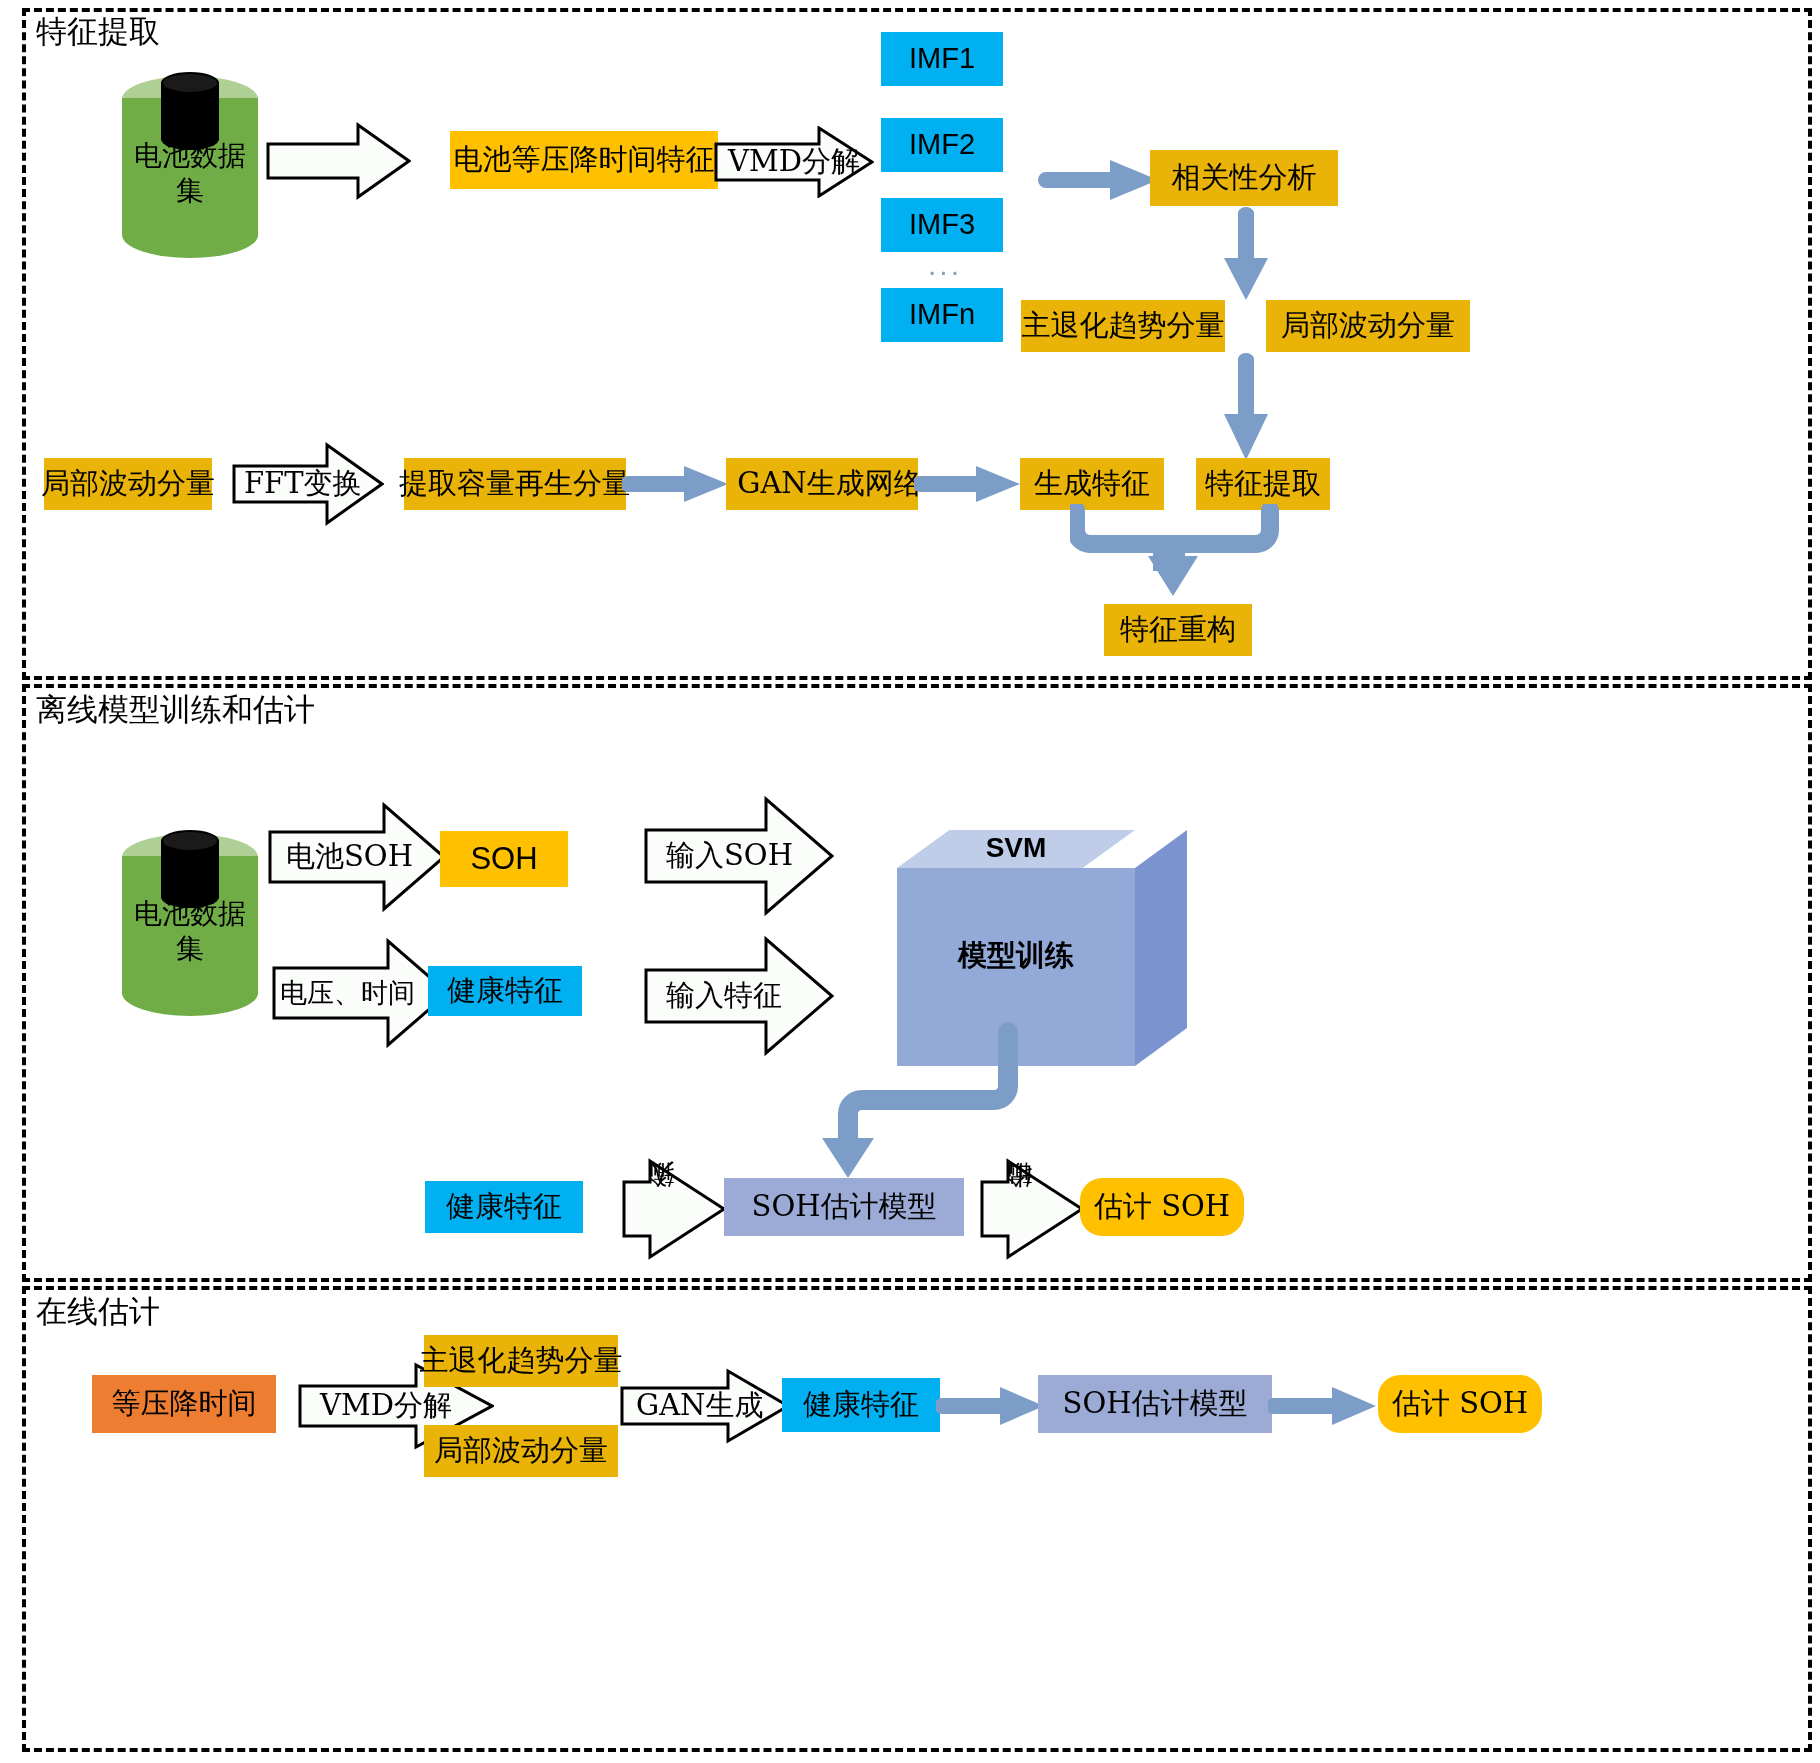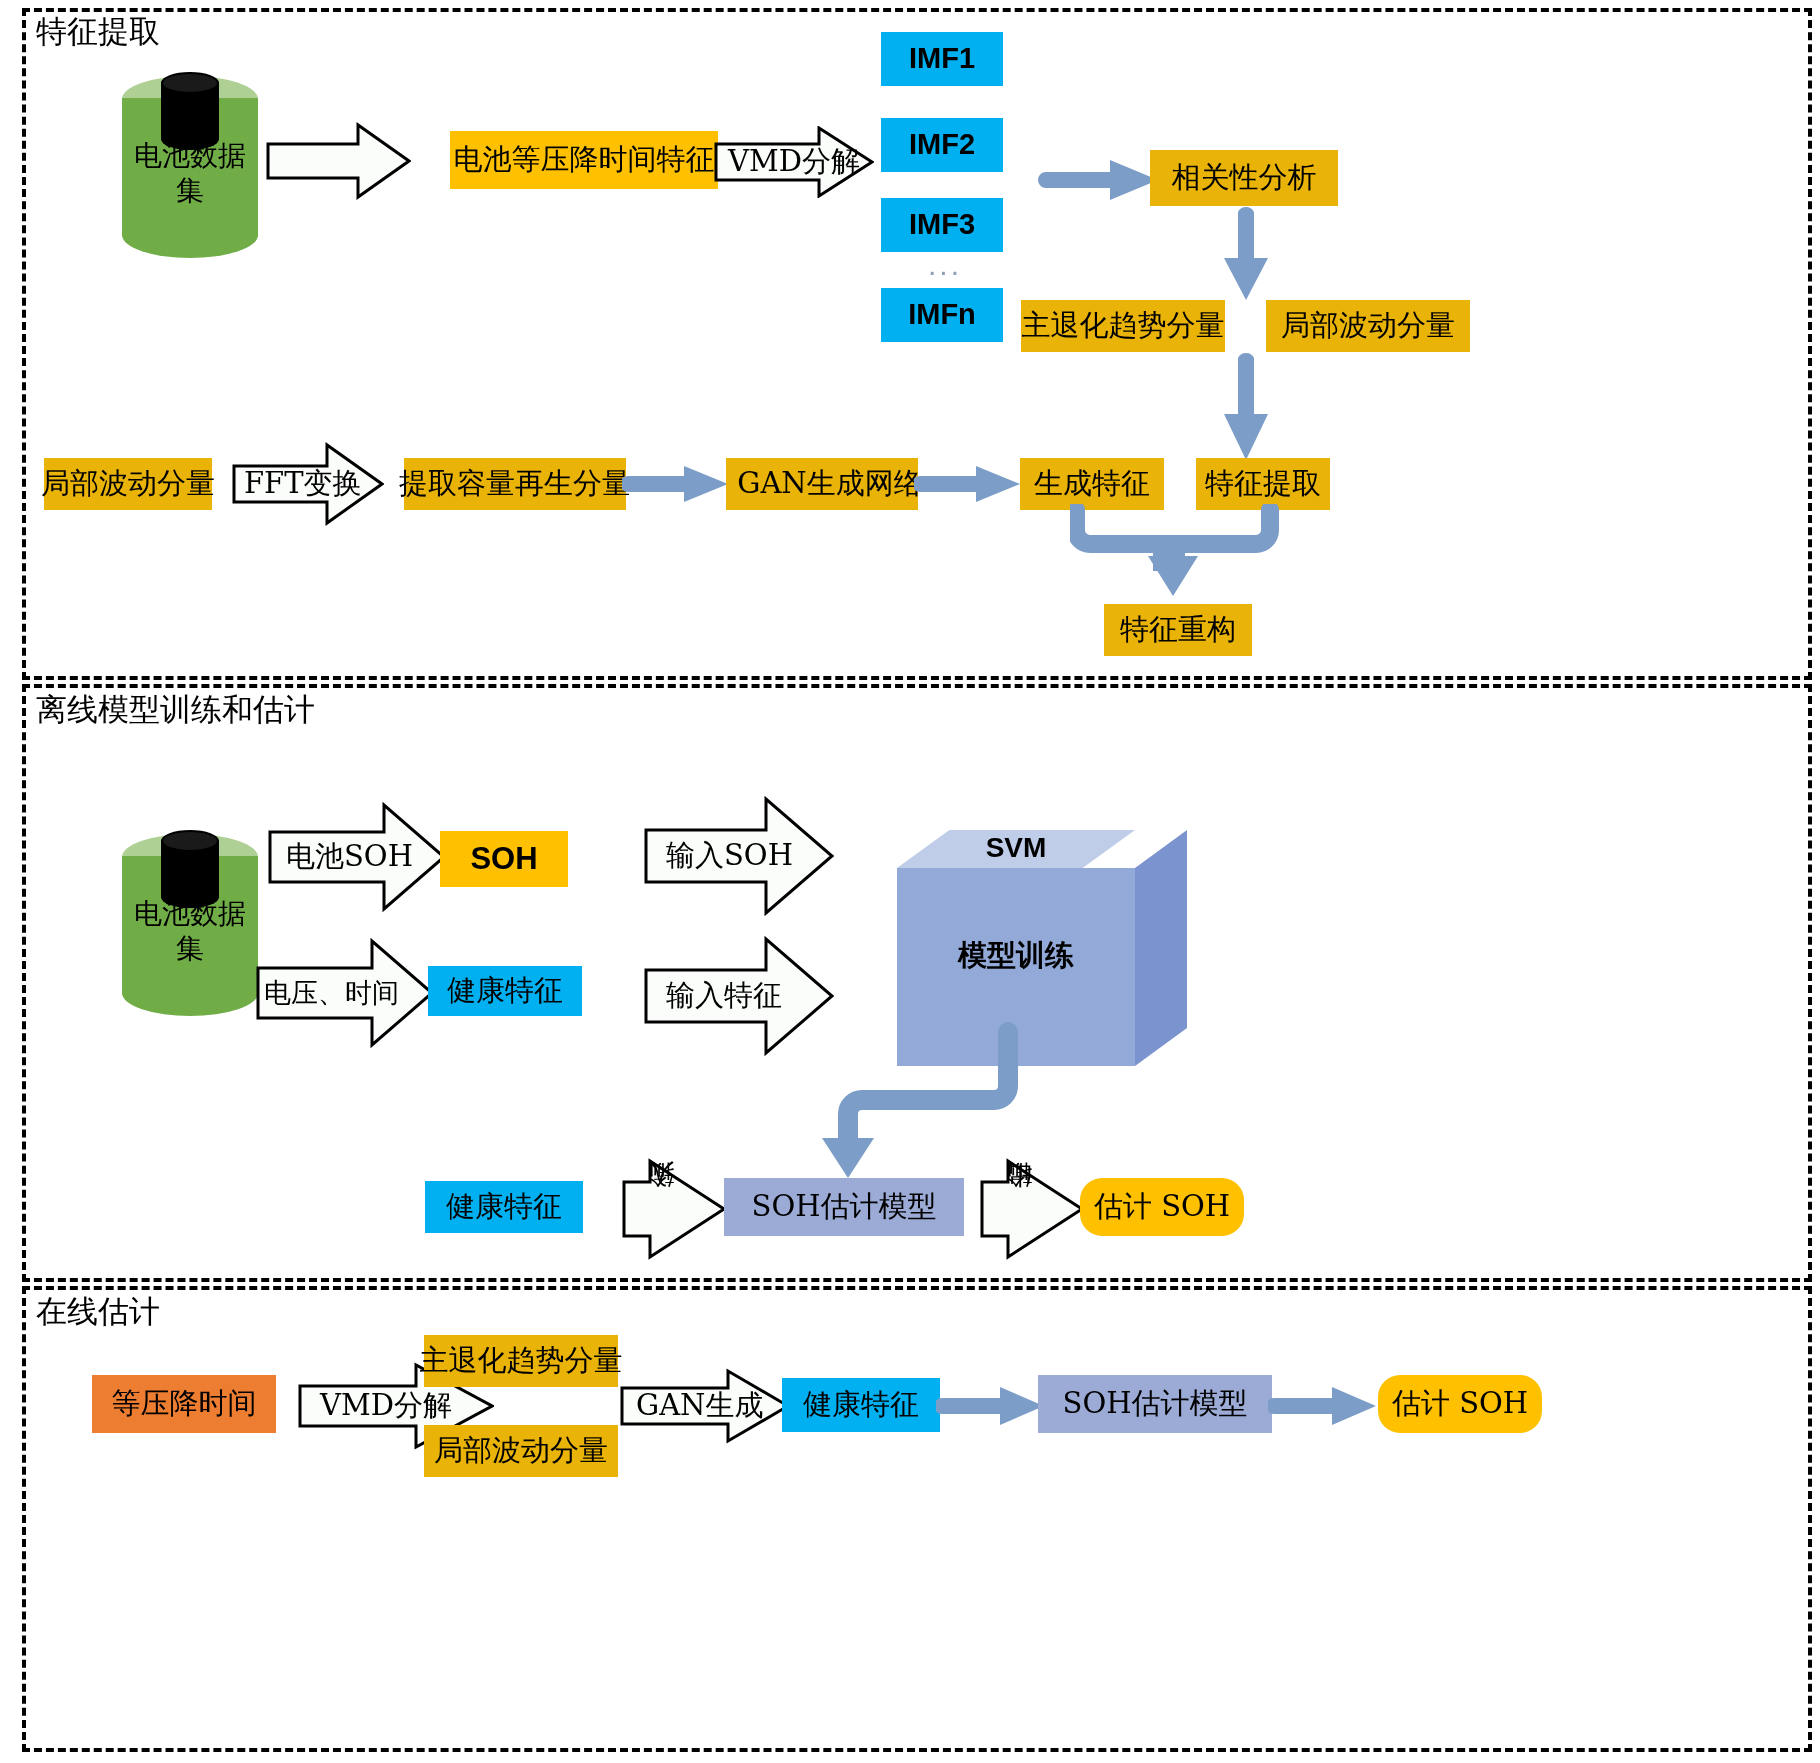--- a/index.html
+++ b/index.html
@@ -39,21 +39,21 @@
     display: flex;
     align-items: center;
     justify-content: center;
     text-align: center;
     font-size: 29px;
     color: #000000;
     line-height: 1.15;
     font-family: "DejaVu Serif", "Liberation Serif", serif;
     white-space: nowrap;
   }
-  .node.latin { font-family: "Liberation Sans", "DejaVu Sans", sans-serif; font-weight: 700; }
+  .node.latin { font-family: "Liberation Sans", "DejaVu Sans", sans-serif; font-weight: 400; }
   .n-yellow  { background: #FFC000; }
   .n-yellow-round { background: #FFC000; border-radius: 22px; }
   .n-cyan    { background: #00B0F0; }
   .n-ltblue  { background: #eab308; }
   .n-periw   { background: #9BABD6; }
   .n-orange  { background: #ED7D31; }
 
   
   .battery { position: absolute; }
   .battery .body {
@@ -263,21 +263,21 @@
 
   <div class="hollow-arrow right" style="left:268px; top:802px; width:178px; height:110px;">
     <svg viewBox="0 0 178 110" preserveAspectRatio="none">
       <polygon points="2,30 116,30 116,3 176,55 116,107 116,80 2,80" fill="#fafdfa" stroke="#000" stroke-width="3"></polygon>
     </svg>
     <div class="alabel" style="padding-left:18px;">电池SOH</div>
   </div>
 
   <div class="node n-yellow latin" style="left:440px; top:831px; width:128px; height:56px; font-size:31px;">SOH</div>
 
-  <div class="hollow-arrow right" style="left:256px; top:938px; width:178px; height:110px;text-decoration:underline;">
+  <div class="hollow-arrow right" style="left:272px; top:938px; width:178px; height:110px;text-decoration:underline;">
     <svg viewBox="0 0 178 110" preserveAspectRatio="none">
       <polygon points="2,30 116,30 116,3 176,55 116,107 116,80 2,80" fill="#fafdfa" stroke="#000" stroke-width="3"></polygon>
     </svg>
     <div class="alabel" style="padding-left:8px; font-size:27px;">电压、时间</div>
   </div>
 
   <div class="node n-cyan" style="left:428px; top:966px; width:154px; height:50px;">健康特征</div>
 
   <div class="hollow-arrow right" style="left:644px; top:796px; width:190px; height:120px;">
     <svg viewBox="0 0 190 120" preserveAspectRatio="none">

